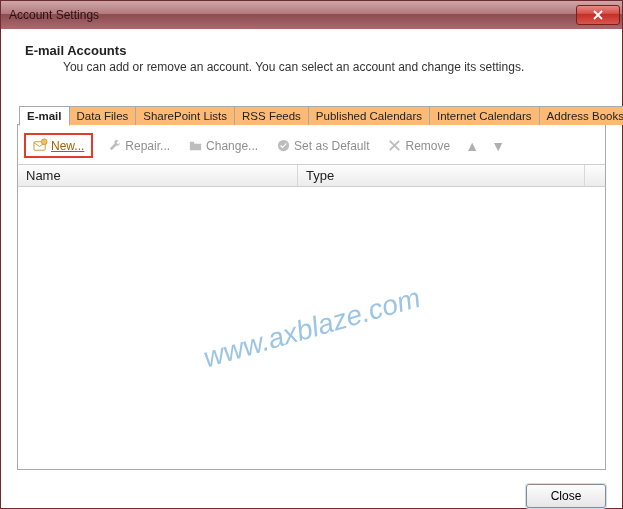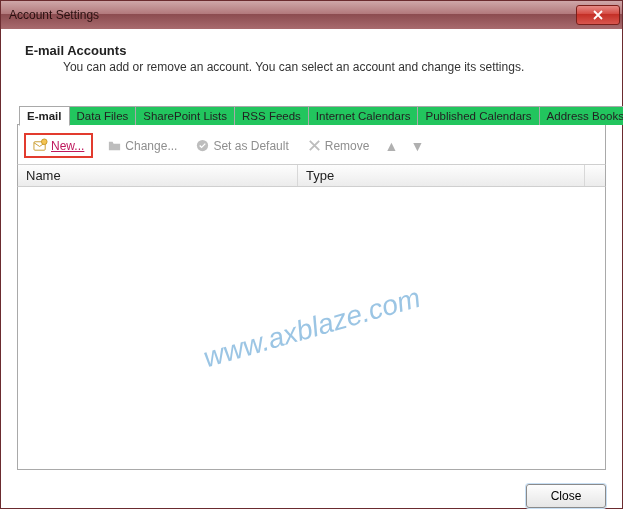--- a/index.html
+++ b/index.html
@@ -61,21 +61,21 @@
   }
   .tab-strip::after {
     content: "";
     position: absolute;
     left: 0; right: 0; bottom: 0;
     border-bottom: 1px solid #a9a9a9;
   }
   .tab {
     border: 1px solid #a9a9a9;
     border-bottom: none;
-    background: #22c55e;
+    background: #fdba74;
     padding: 3px 7px;
     margin-right: 0px;
     font-size: 11.5px;
     color: #222;
     position: relative;
     cursor: pointer;
     z-index: 1;
     white-space: nowrap;
   }
   .tab + .tab { border-left: none; }
@@ -97,21 +97,21 @@
   }
   .tool {
     display: flex;
     align-items: center;
     gap: 3px;
     color: #8f8f8f;
     cursor: default;
     padding: 2px 4px;
   }
   .tool svg { width: 15px; height: 15px; }
-  .tool.active { color: #be185d; cursor: pointer; }
+  .tool.active { color: #a16207; cursor: pointer; }
   .tool.active .lbl { text-decoration: underline; }
   .highlight-new {
     border: 2px solid #e23b2e;
     padding: 1px 3px;
   }
   .arrow-btn { width: 16px; text-align: center; color: #b0b0b0; font-size: 14px; }
   .list-header {
     display: flex;
     background: linear-gradient(to bottom, #fdfdfd, #ececec);
     border: 1px solid #cfcfcf;
@@ -184,37 +184,43 @@
     <div class="heading-block">
       <div class="h1">E-mail Accounts</div>
       <div class="sub">You can add or remove an account. You can select an account and change its settings.</div>
     </div>
 
     <div class="tab-strip">
       <div class="tab active">E-mail</div>
       <div class="tab">Data Files</div>
       <div class="tab">SharePoint Lists</div>
       <div class="tab">RSS Feeds</div>
+      <div class="tab">Published Calendars</div>
       <div class="tab">Internet Calendars</div>
-      <div class="tab">Published Calendars</div>
       <div class="tab">Address Books</div>
     </div>
 
     <div class="toolbar">
       <div class="highlight-new">
         <div class="tool active">
           <svg viewBox="0 0 16 16">
             <rect x="1" y="4" width="12" height="9" rx="1" fill="#fff" stroke="#c79a2b"></rect>
             <path d="M1 5 L7 9 L13 5" stroke="#c79a2b" fill="none"></path>
             <circle cx="12" cy="4" r="3" fill="#f4c453" stroke="#c79a2b"></circle>
           </svg>
           <span class="lbl">New...</span>
         </div>
       </div>
 
+      <div class="tool">
+        <svg viewBox="0 0 16 16">
+          <path d="M11 2a3 3 0 0 0-3 4L3 11l2 2 5-5a3 3 0 0 0 4-3l-2 2-2-2 2-2z" fill="#bdbdbd"></path>
+        </svg>
+        <span class="lbl">Repair...</span>
+      </div>
 
       <div class="tool">
         <svg viewBox="0 0 16 16">
           <path d="M2 4h4l1 2h7v7H2z" fill="#bdbdbd"></path>
         </svg>
         <span class="lbl">Change...</span>
       </div>
 
       <div class="tool">
         <svg viewBox="0 0 16 16">

